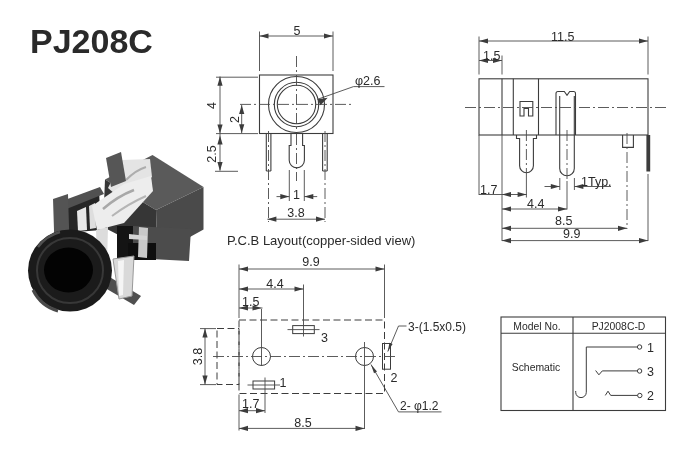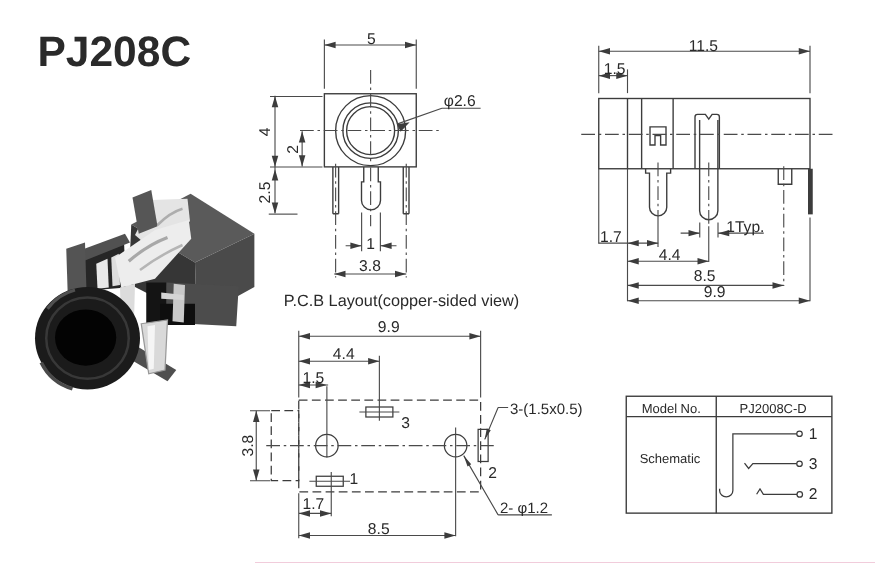--- a/index.html
+++ b/index.html
@@ -1,16 +1,16 @@
 <!DOCTYPE html>
 <html><head>
 <meta charset="utf-8">
 <style>
 html,body{margin:0;padding:0;background:#fff;}
-#c{position:relative;width:700px;height:450px;background:#be185d;overflow:hidden;}
+#c{position:relative;width:700px;height:450px;background:#86efac;overflow:hidden;}
 svg{position:absolute;top:0;left:0;}
 text{font-family:"Liberation Sans",sans-serif;fill:#2a2a2a;}
 .dim{font-size:12.5px;}
 .tbl{font-size:10.4px;}
 </style>
 </head>
 <body>
 <div id="c">
 <svg width="700" height="450" viewBox="0 0 700 450">
 <rect width="700" height="450" fill="#ffffff"></rect>

